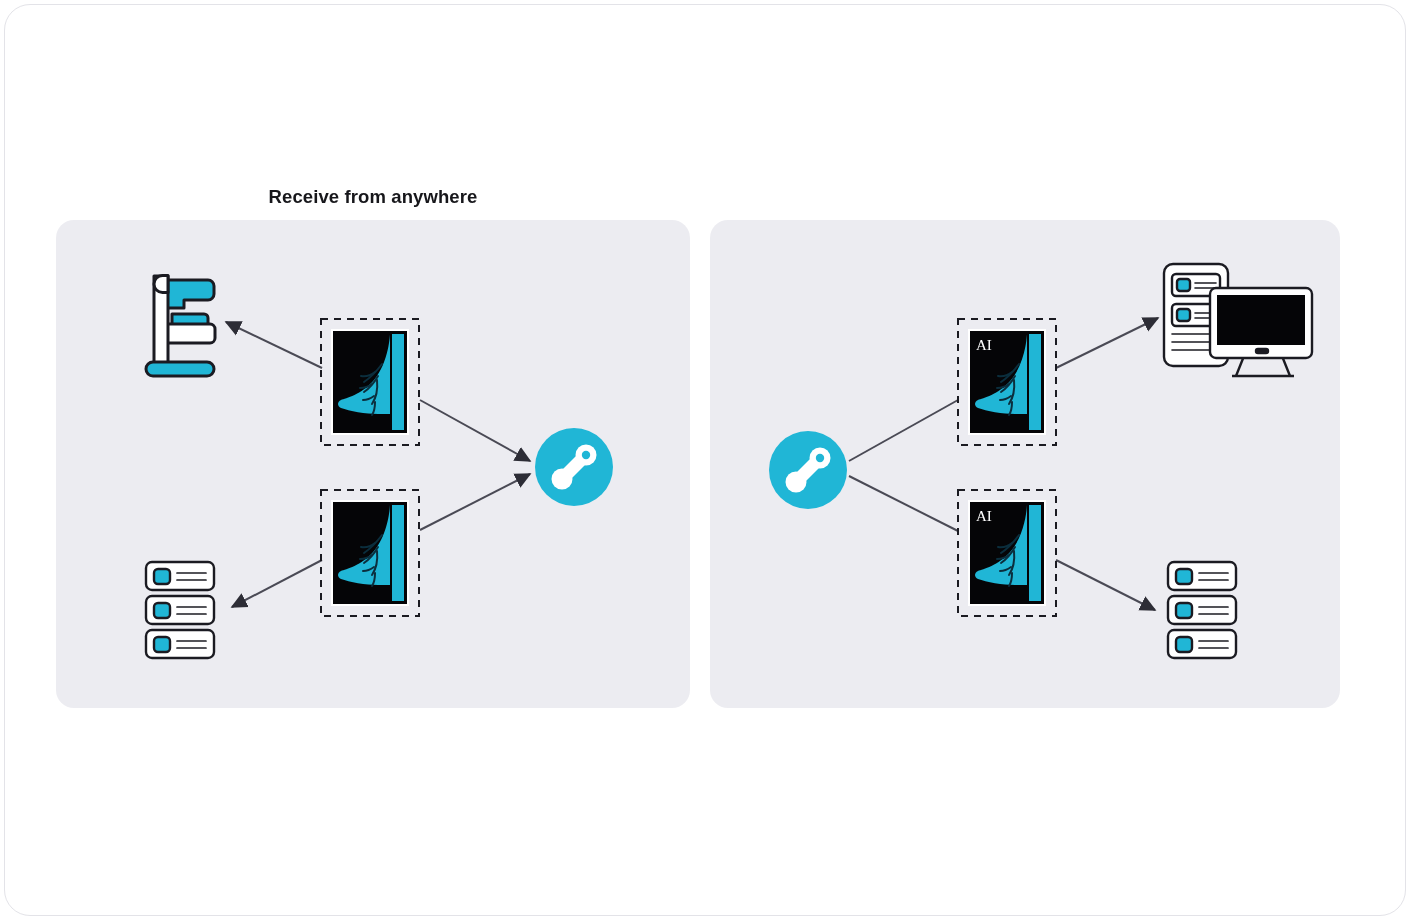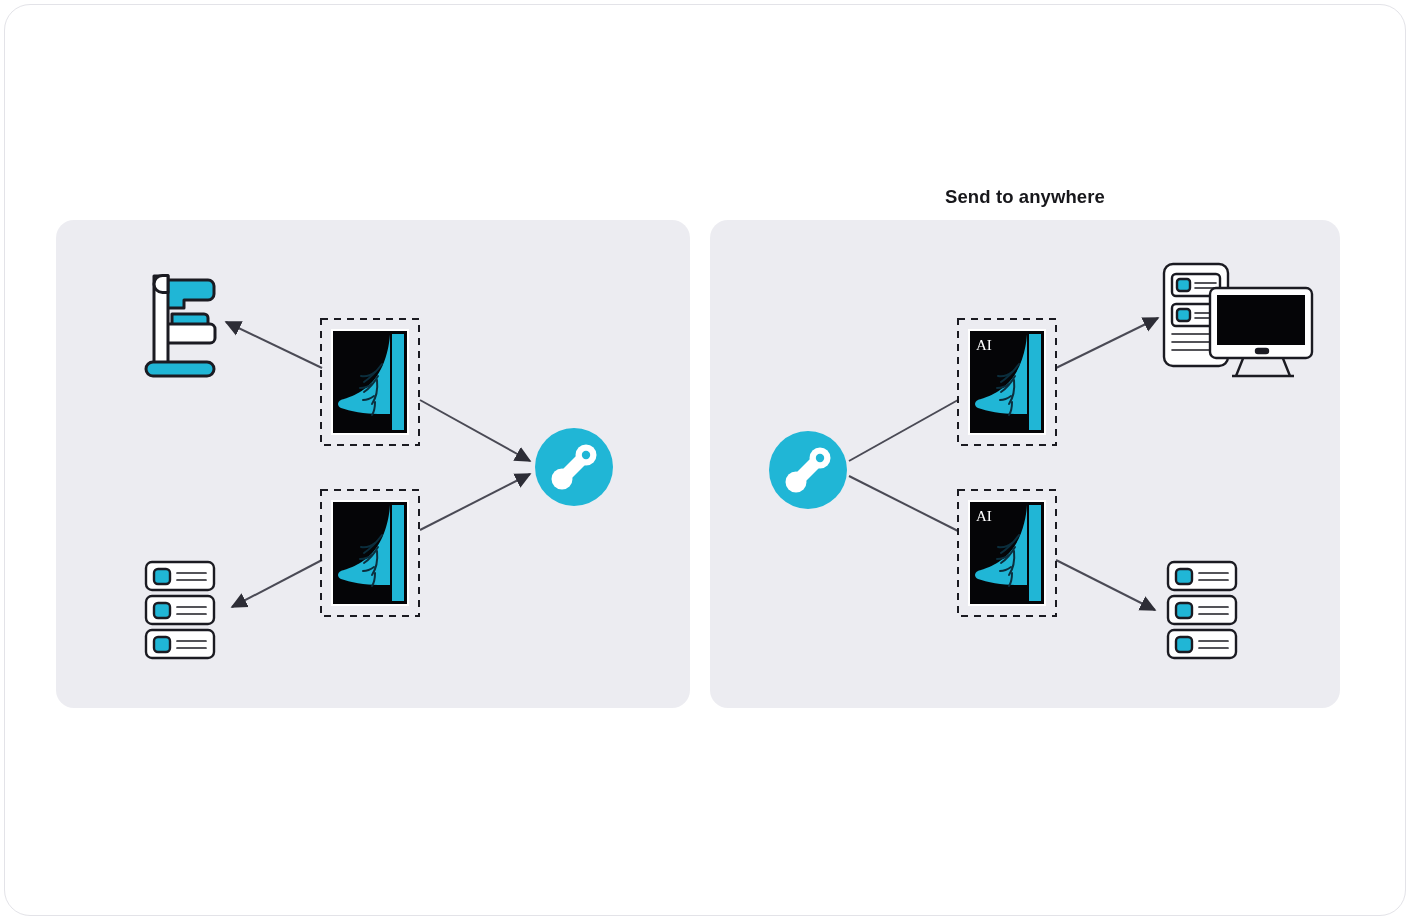--- a/index.html
+++ b/index.html
@@ -54,22 +54,22 @@
   
   .arrows { position: absolute; left: 0; top: 0; width: 1410px; height: 920px; pointer-events: none; }
 </style>
 </head>
 <body>
 
 <div id="stage">
 
   <div id="outer-card"></div>
 
-
-  <div class="panel-title" id="title-right">Send to anywhere</div>
+  <div class="panel-title" id="title-left">Receive from anywhere</div>
+
 
   <div class="panel" id="panel-left"></div>
   <div class="panel" id="panel-right"></div>
 
   <svg class="arrows" viewBox="0 0 1410 920" width="1410" height="920">
     <defs>
       <marker id="ah" markerWidth="9" markerHeight="9" refX="7.4" refY="4.5" orient="auto" markerUnits="strokeWidth">
         <path d="M0,0.6 L8.2,4.5 L0,8.4 Z" fill="#2d2d36"></path>
       </marker>
     </defs>

